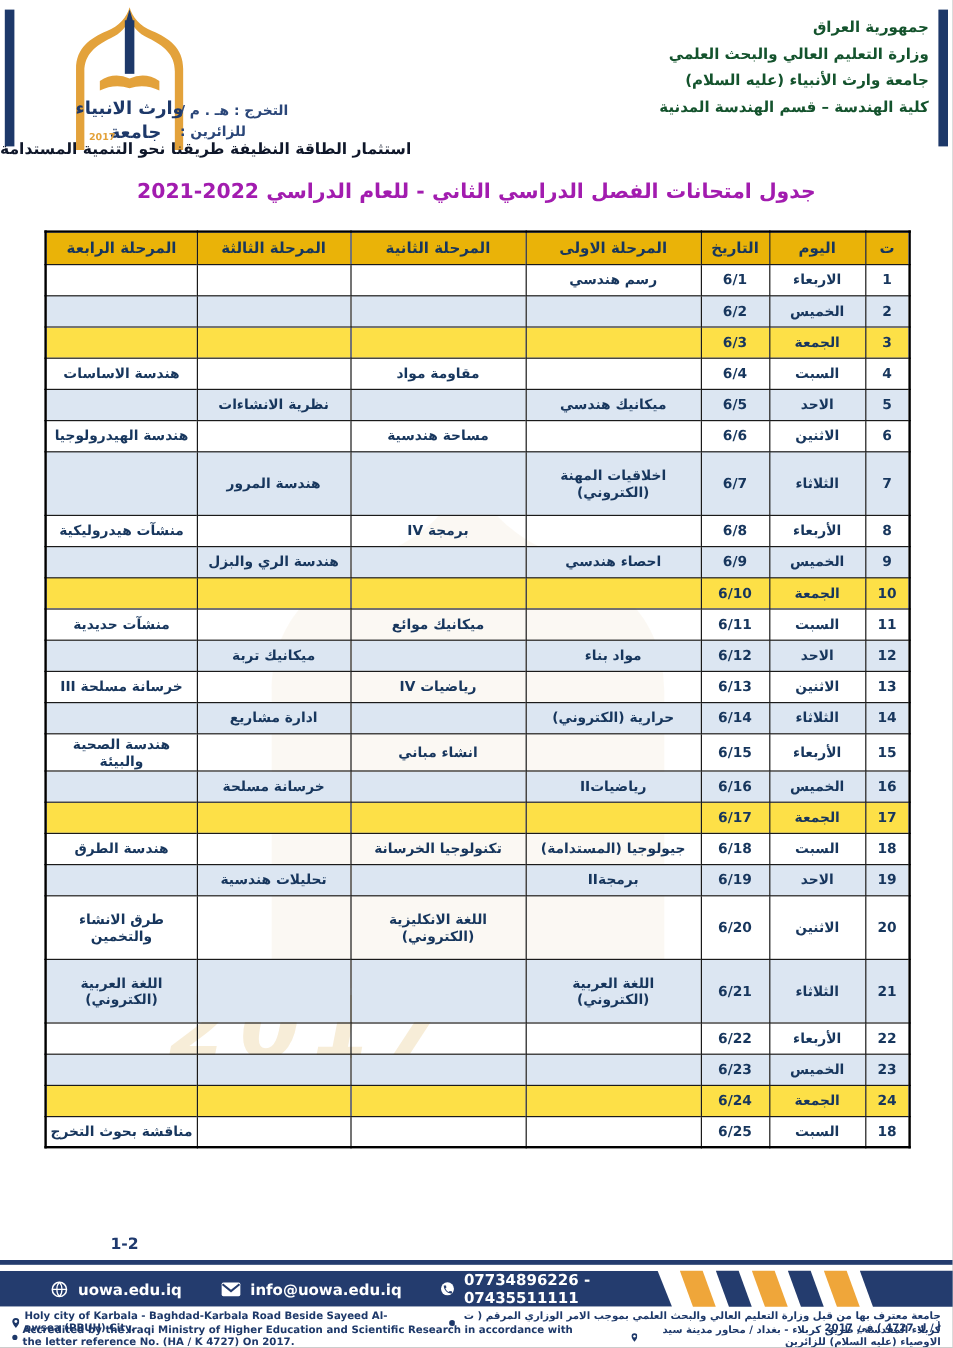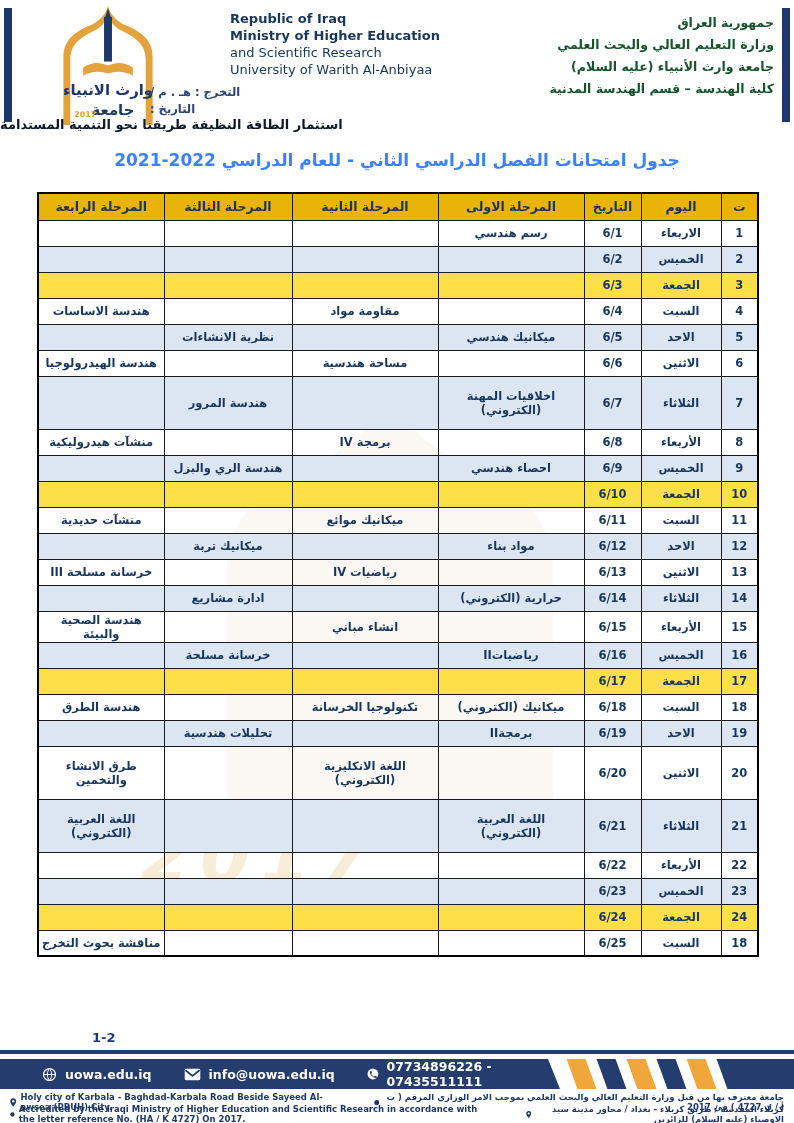--- a/index.html
+++ b/index.html
@@ -16,21 +16,21 @@
   .logo { position:absolute; left:52px; top:4px; width:112px; height:124px; }
   .en-block { position:absolute; left:230px; top:10px; font-size:13px; line-height:17px; color:#16365c; }
   .en-block .b { font-weight:bold; }
   .ar-block { position:absolute; right:20px; top:12px; direction:rtl; text-align:right;
               font-size:12.5px; line-height:22px; font-weight:bold; color:#14532d; }
   .num-date { position:absolute; left:150px; top:84px; width:115px; direction:rtl; text-align:left;
               font-size:11.5px; font-weight:bold; line-height:17px; color:#2a4679; }
   .tagline { position:absolute; left:0; top:117px; width:100%; text-align:left; direction:rtl;
              font-size:13px; font-weight:600; color:#0f172a; }
   .title { position:absolute; left:0; top:150px; width:100%; text-align:center; direction:rtl;
-           font-size:17px; font-weight:bold; color:#3b82f6; }
+           font-size:17px; font-weight:bold; color:#a21caf; }
   
   .wm { position:absolute; pointer-events:none; }
   .wm-arch { left:190px; top:380px; width:400px; opacity:0.06; }
   .wm-2017 { left:140px; top:815px; font-size:72px; font-weight:bold; letter-spacing:10px;
              color:rgba(226,190,116,0.28); font-style:italic; }
   
   table.exam { position:absolute; left:37px; top:192px; width:720px;
                border-collapse:collapse; direction:rtl; table-layout:fixed; }
   table.exam th, table.exam td {
     border:1px solid #1a1a1a; text-align:center; vertical-align:middle;
@@ -84,37 +84,31 @@
       <path d="M17 122 V56 C17 41 27 34 39 28 C48 24 53 18 55 10 C57 18 62 24 71 28 C83 34 93 41 93 56 V122 Z" fill="#ffffff"></path>
       <polygon points="55,4 58,14 52,14" fill="#1d3869"></polygon>
       <rect x="51" y="13" width="8" height="45" fill="#1d3869"></rect>
       <path d="M30 64 Q42 56 55 62 Q68 56 80 64 L80 72 Q68 66 55 70 Q42 66 30 72 Z" fill="#e3a23b"></path>
       <text x="55" y="92" text-anchor="middle" font-size="15" font-weight="bold" fill="#1d3869">وارث الانبياء</text>
       <text x="60" y="112" text-anchor="middle" font-size="15" font-weight="bold" fill="#1d3869">جامعة</text>
       <text x="32" y="114" text-anchor="middle" font-size="8" font-weight="bold" fill="#e3a23b">2017</text>
     </svg>
   </div>
 
-  <div class="en-block">
-    <div class="b">Republic of Iraq</div>
-    <div class="b">Ministry of Higher Education</div>
-    <div>and Scientific Research</div>
-    <div>University of Warith Al-Anbiyaa</div>
-  </div>
 
   <div class="ar-block">
     <div>جمهورية العراق</div>
     <div>وزارة التعليم العالي والبحث العلمي</div>
     <div>جامعة وارث الأنبياء (عليه السلام)</div>
     <div>كلية الهندسة – قسم الهندسة المدنية</div>
   </div>
 
   <div class="num-date">
     <div>التخرج : هـ . م /</div>
-    <div>التاريخ :</div>
+    <div>للزائرين :</div>
   </div>
 
   <div class="tagline">استثمار الطاقة النظيفة طريقنا نحو التنمية المستدامة</div>
 
   <h1 class="title">جدول امتحانات الفصل الدراسي الثاني - للعام الدراسي 2022-2021</h1>
 
   <table class="exam">
     <colgroup>
       <col style="width:37px">
         <col style="width:80px">
@@ -287,21 +281,21 @@
           <td>6/17</td>
           <td></td>
           <td></td>
           <td></td>
           <td></td>
         </tr>
         <tr class="row-white">
           <td>18</td>
           <td>السبت</td>
           <td>6/18</td>
-          <td>ميكانيك (الكتروني)</td>
+          <td>جيولوجيا (المستدامة)</td>
           <td>تكنولوجيا الخرسانة</td>
           <td></td>
           <td>هندسة الطرق</td>
         </tr>
         <tr class="row-blue">
           <td>19</td>
           <td>الاحد</td>
           <td>6/19</td>
           <td>برمجةII</td>
           <td></td>

